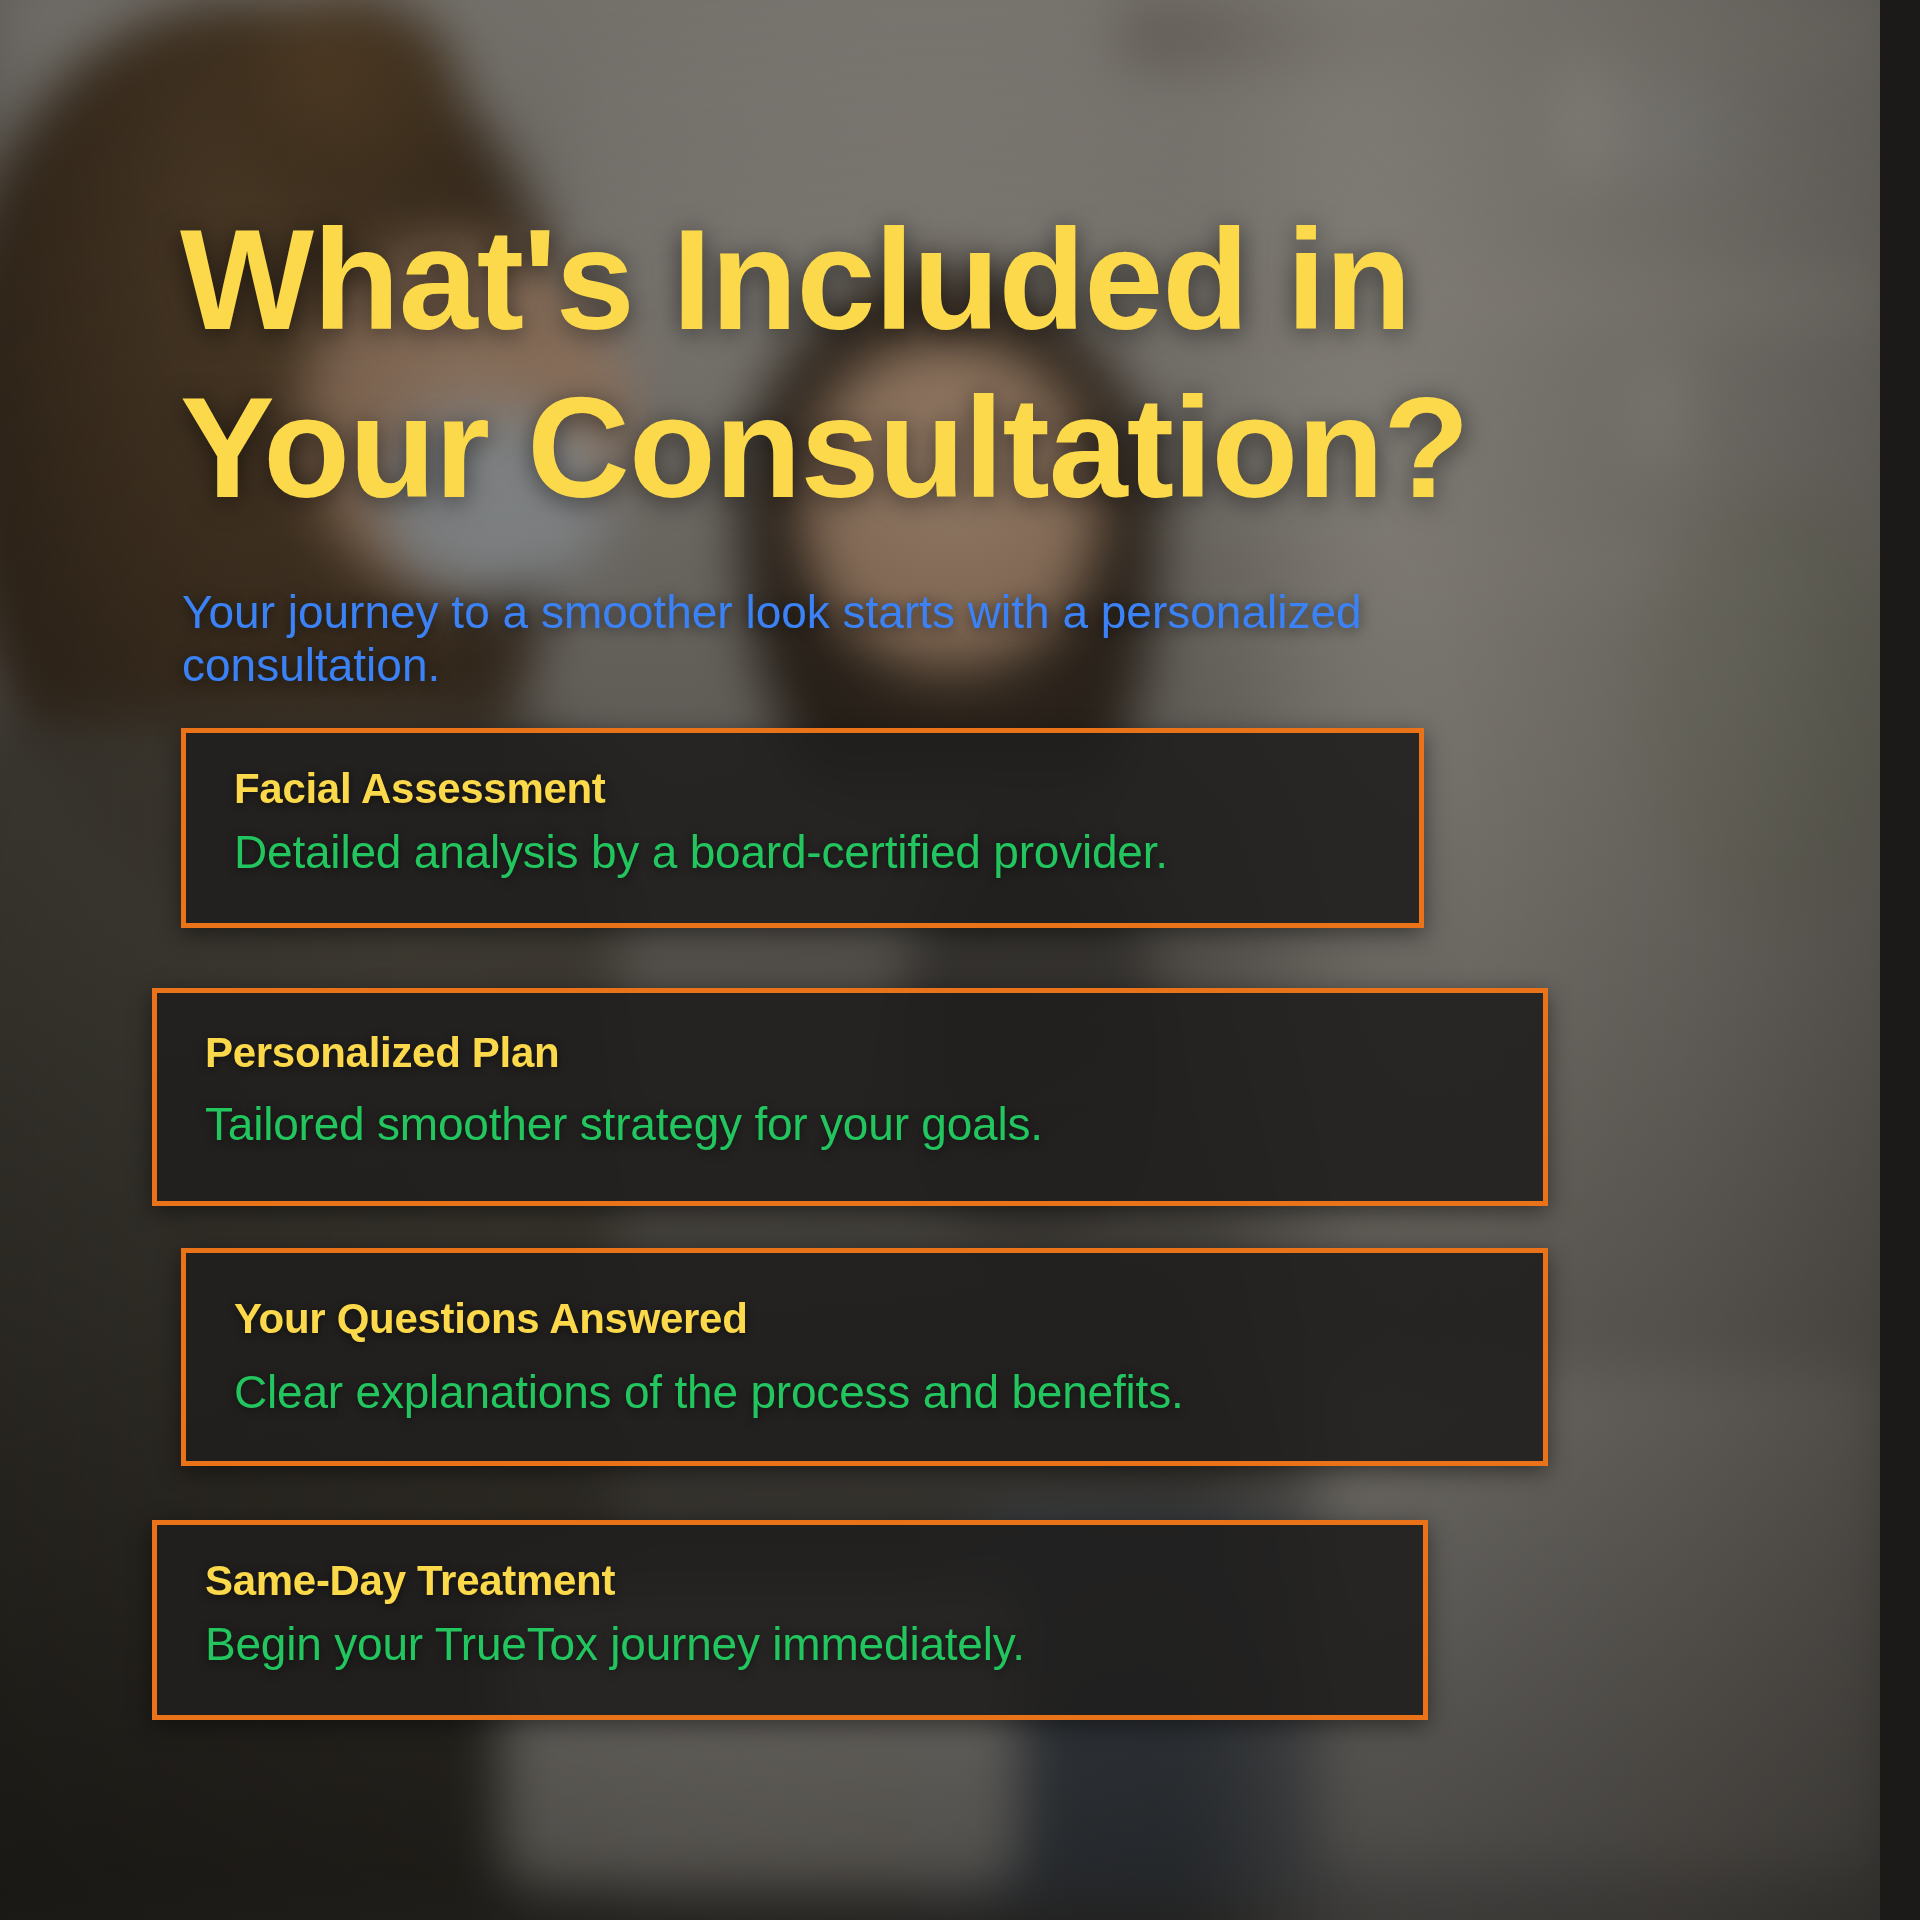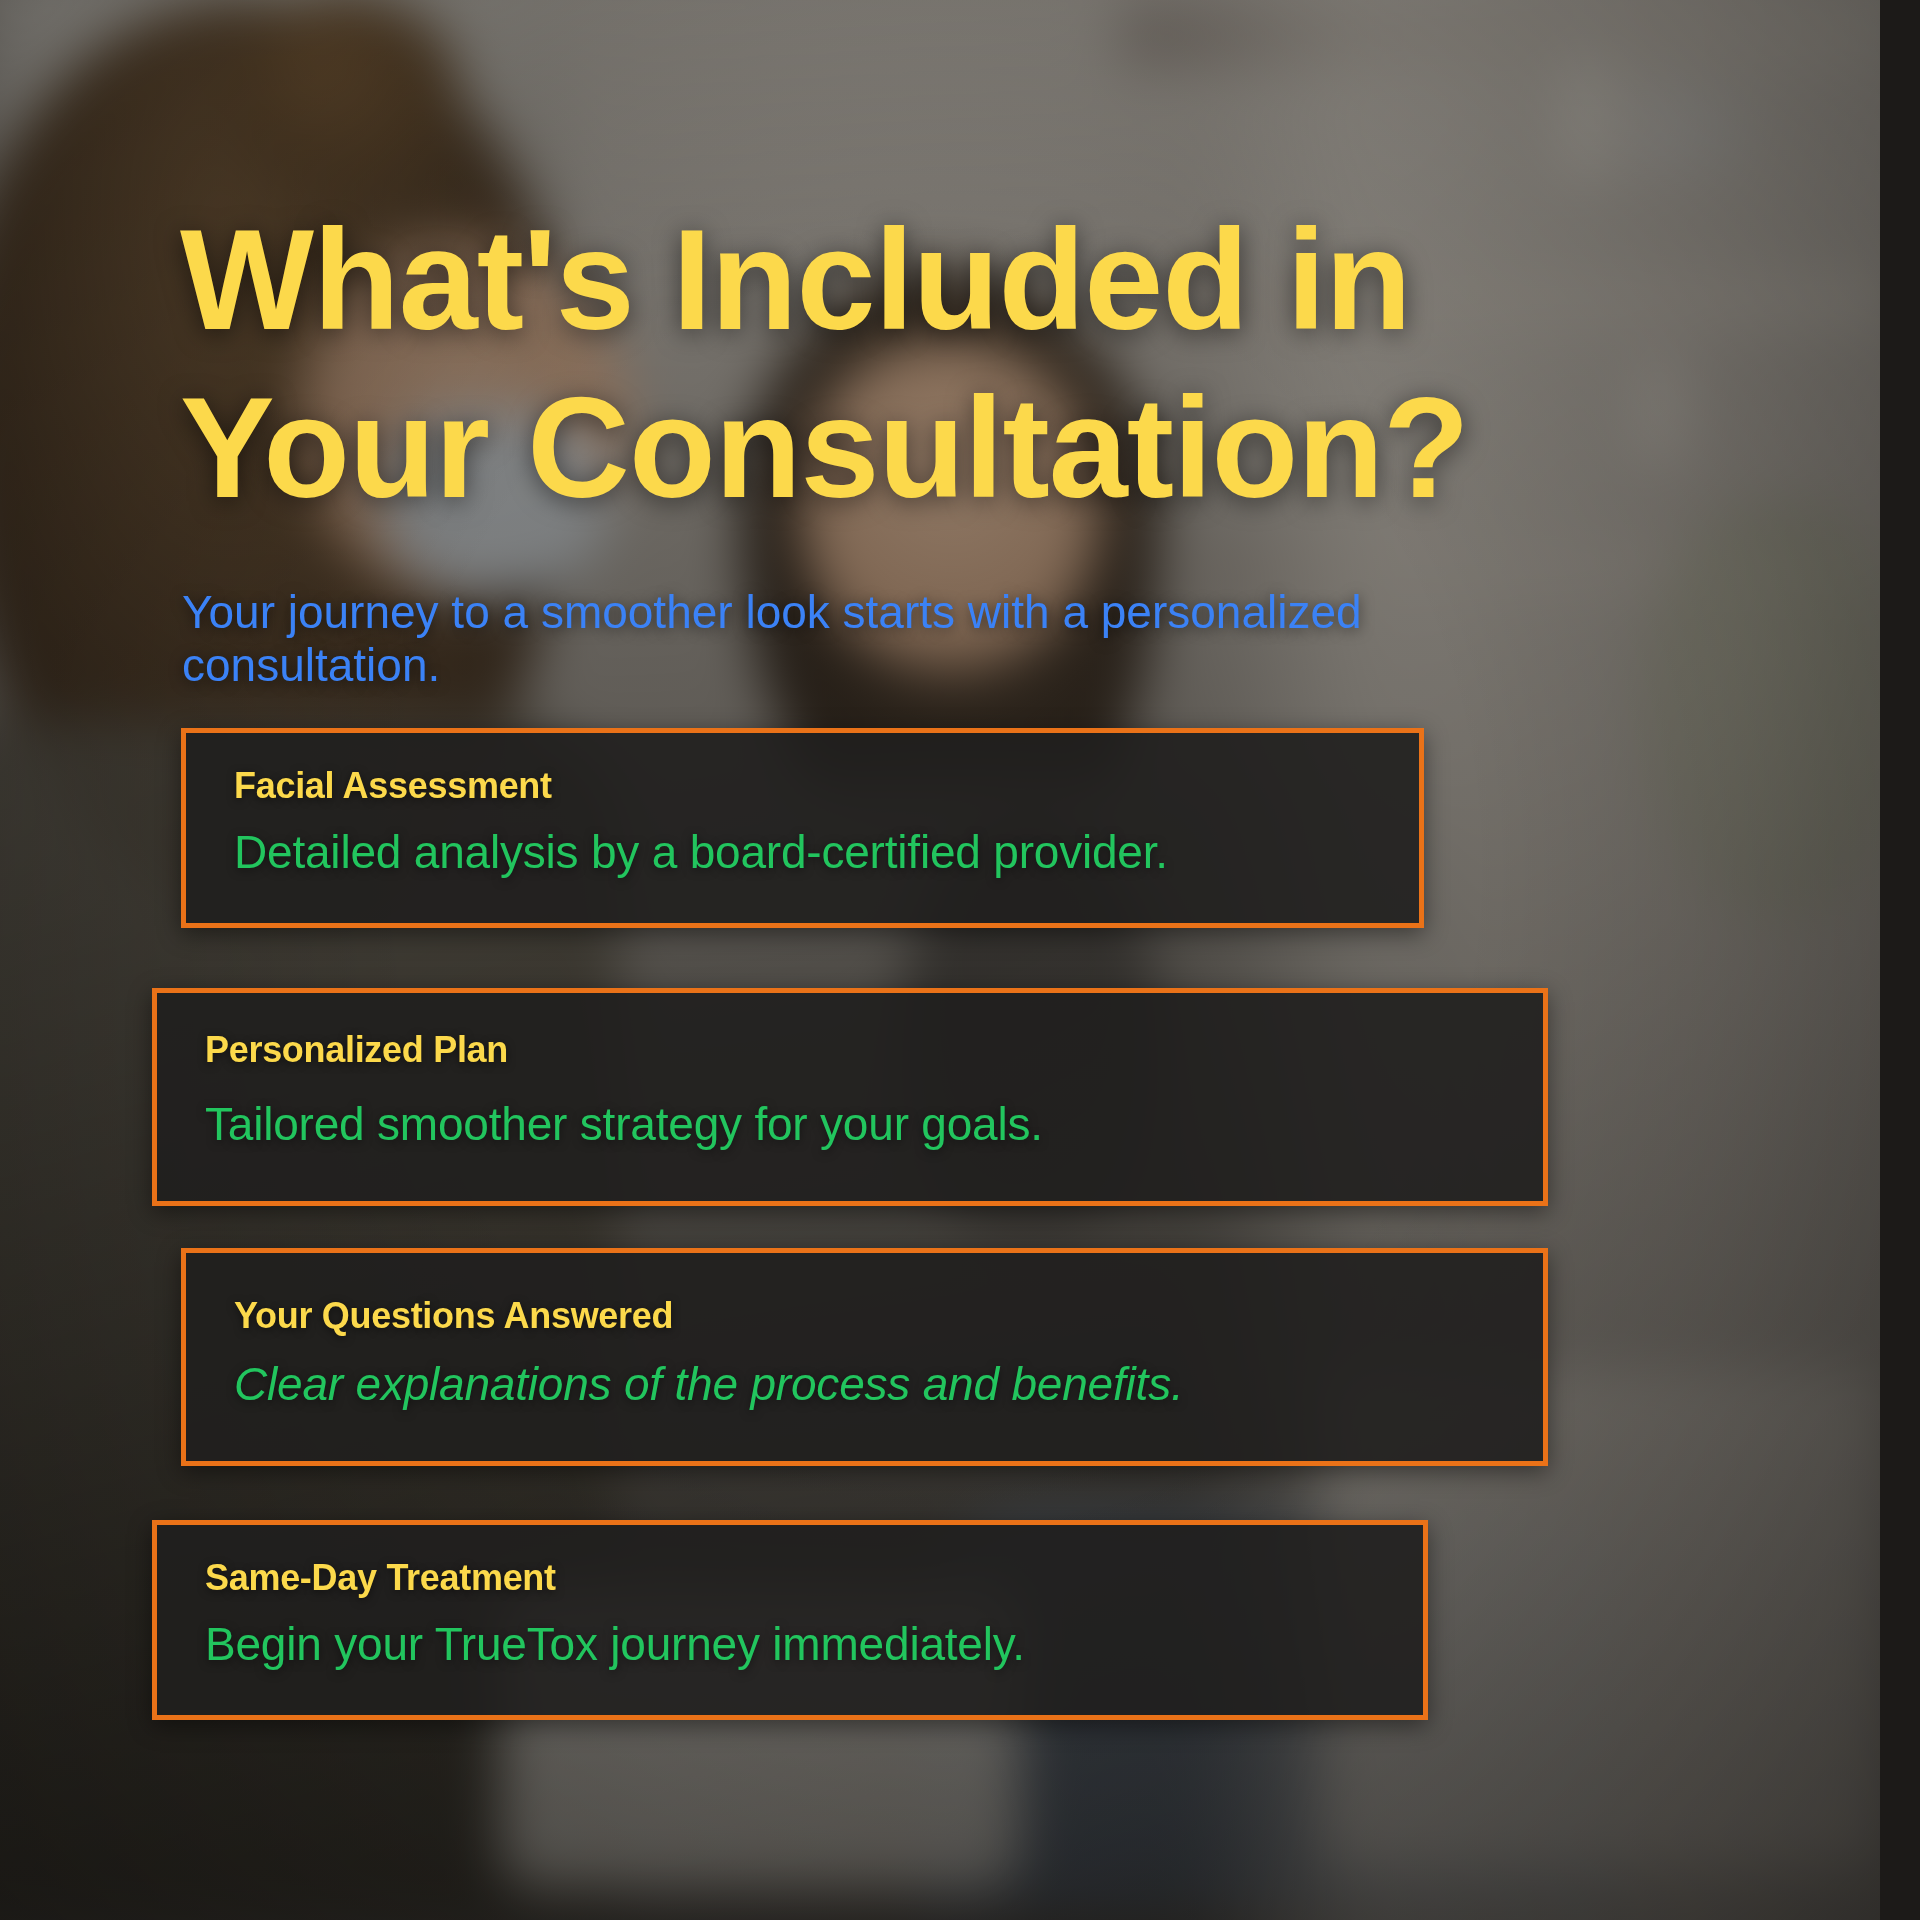--- a/index.html
+++ b/index.html
@@ -214,41 +214,41 @@
   .card-1 { left: 181px; top: 728px;  width: 1243px; height: 200px; }
   .card-2 { left: 152px; top: 988px;  width: 1396px; height: 218px; }
   .card-3 { left: 181px; top: 1248px; width: 1367px; height: 218px; }
   .card-4 { left: 152px; top: 1520px; width: 1276px; height: 200px; }
 
   .card-title {
     position: absolute;
     left: 48px;
     margin: 0;
     color: #FCD94B;
-    font-size: 36px;
+    font-size: 42px;
     font-weight: 800;
     letter-spacing: -.3px;
     text-shadow: 0 2px 8px rgba(0,0,0,.5);
   }
   .card-desc {
     position: absolute;
     left: 48px;
     margin: 0;
     color: #22c55e;
     font-size: 46px;
     font-weight: 400;
     letter-spacing: -.2px;
     text-shadow: 0 2px 10px rgba(0,0,0,.5);
   }
   .card-1 .card-title { top: 32px; }
   .card-1 .card-desc  { top: 92px; }
   .card-2 .card-title { top: 36px; }
   .card-2 .card-desc  { top: 104px; }
   .card-3 .card-title { top: 42px; }
-  .card-3 .card-desc  { top: 104px; font-style: italic; }
+  .card-3 .card-desc  { top: 112px; }
   .card-4 .card-title { top: 32px; }
   .card-4 .card-desc  { top: 92px; }
 </style>
 </head>
 <body>
 
 <div class="canvas">
 
   <div class="bg-layer bg-base">
     <div class="bg-blob blob-wall-frame"></div>

